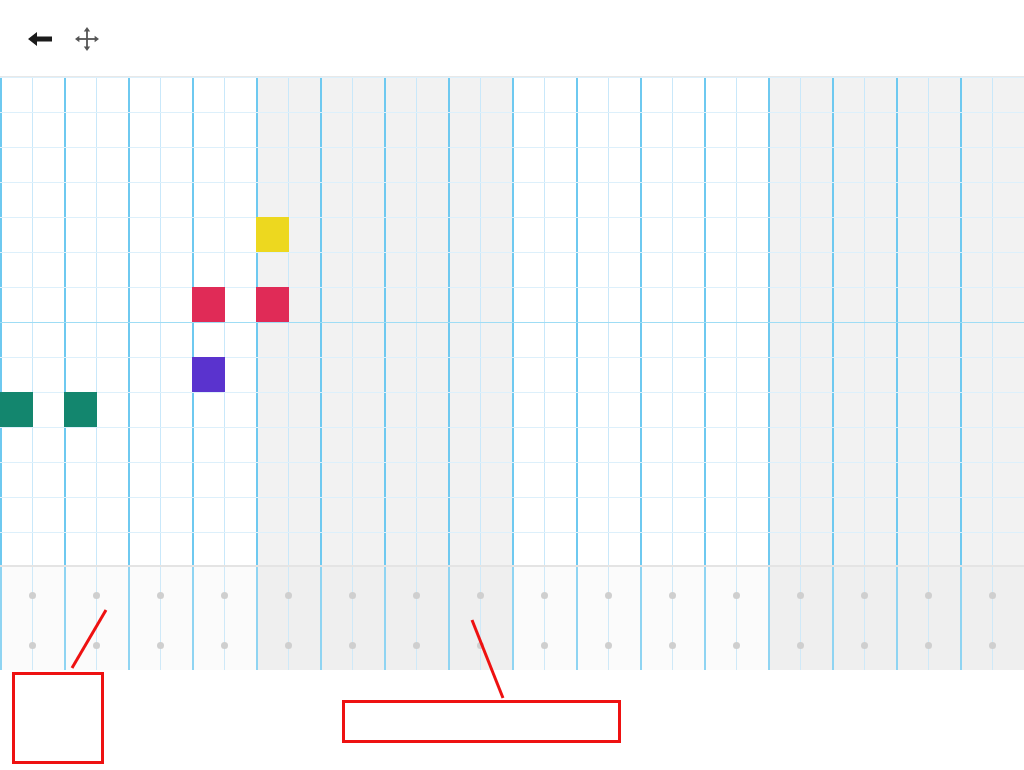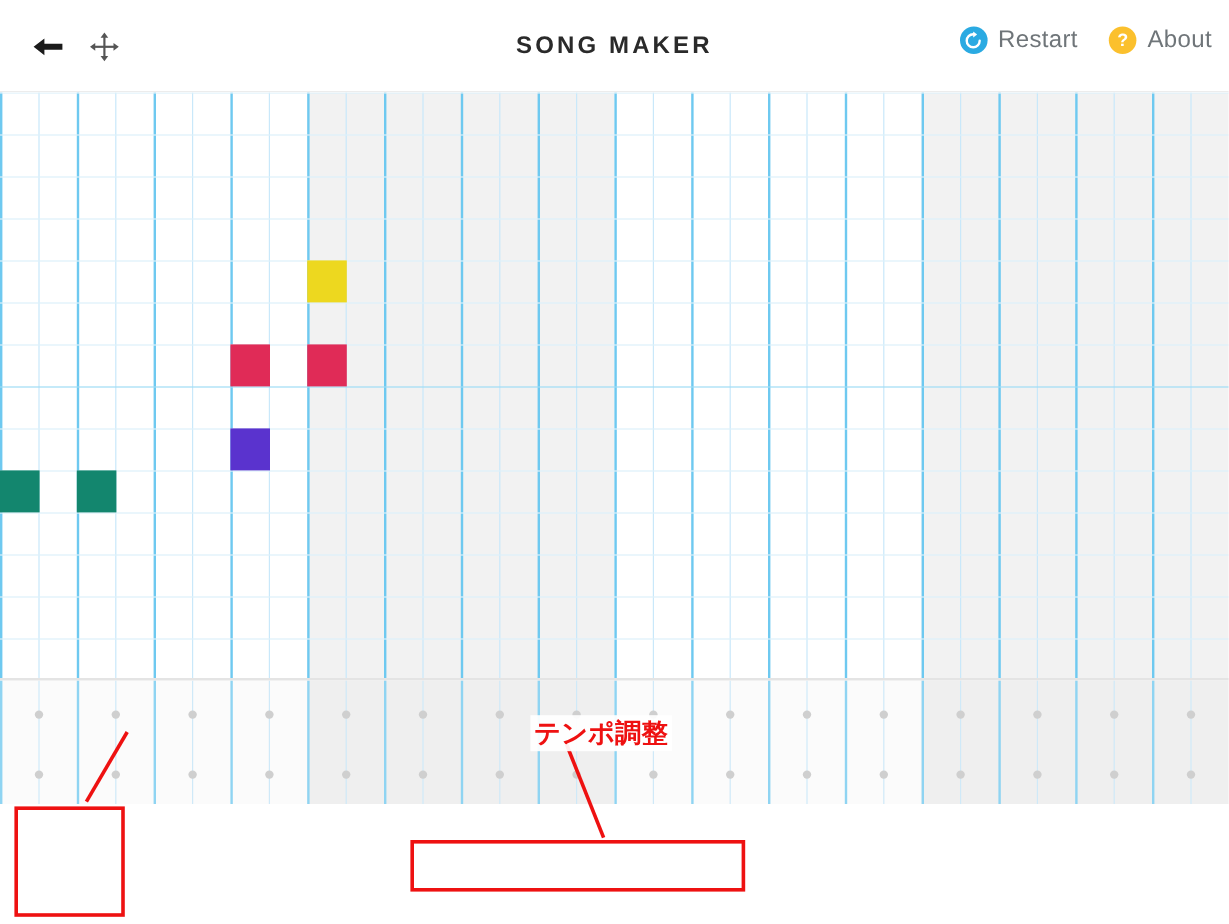--- a/index.html
+++ b/index.html
@@ -122,39 +122,21 @@
           <path d="M13 1 L16.2 5.4 L9.8 5.4 Z"></path>
           <path d="M13 25 L9.8 20.6 L16.2 20.6 Z"></path>
           <path d="M1 13 L5.4 9.8 L5.4 16.2 Z"></path>
           <path d="M25 13 L20.6 16.2 L20.6 9.8 Z"></path>
           <rect x="12.1" y="4" width="1.8" height="18"></rect>
           <rect x="4" y="12.1" width="18" height="1.8"></rect>
         </g>
       </svg>
     </div>
 
-    <div class="hdr-title">SONG MAKER</div>
-
-    <div class="hdr-right">
-      <div class="hdr-btn">
-        <span class="circ-ico blue">
-          <svg width="16" height="16" viewBox="0 0 16 16">
-            <path d="M8 2.6 A5.4 5.4 0 1 0 13.4 8" stroke="#fff" stroke-width="2" fill="none" stroke-linecap="round"></path>
-            <path d="M8 0.2 L8 5.2 L11.3 2.7 Z" fill="#fff"></path>
-          </svg>
-        </span>
-        <span class="lbl">Restart</span>
-      </div>
-      <div class="hdr-btn">
-        <span class="circ-ico amber">
-          <span class="glyph">?</span>
-        </span>
-        <span class="lbl">About</span>
-      </div>
-    </div>
+
   </div>
 
   <div class="gridwrap" id="gridwrap">
       <div class="measure-shade" style="left: 256px;"></div>
       <div class="measure-shade" style="left: 768px;"></div>
       <div class="vline beat" style="left: 0px;"></div>
       <div class="vline" style="left: 32px;"></div>
       <div class="vline beat" style="left: 64px;"></div>
       <div class="vline" style="left: 96px;"></div>
       <div class="vline beat" style="left: 128px;"></div>
@@ -296,15 +278,14 @@
   </div>
 
   <div class="anno-box" style="left:12px; top:672px; width:92px; height:92px;"></div>
   <div class="anno-box" style="left:342px; top:700px; width:279px; height:43px;"></div>
 
   <svg class="anno-line" style="left:0; top:0; width:1024px; height:770px;">
     <line x1="106" y1="610" x2="72" y2="668" stroke="#ee1111" stroke-width="3"></line>
     <line x1="472" y1="620" x2="503" y2="698" stroke="#ee1111" stroke-width="3"></line>
   </svg>
 
-  <div class="anno-text" style="left:442px; top:596px;">テンポ調整</div>
 
 </div>
 
 </body></html>

